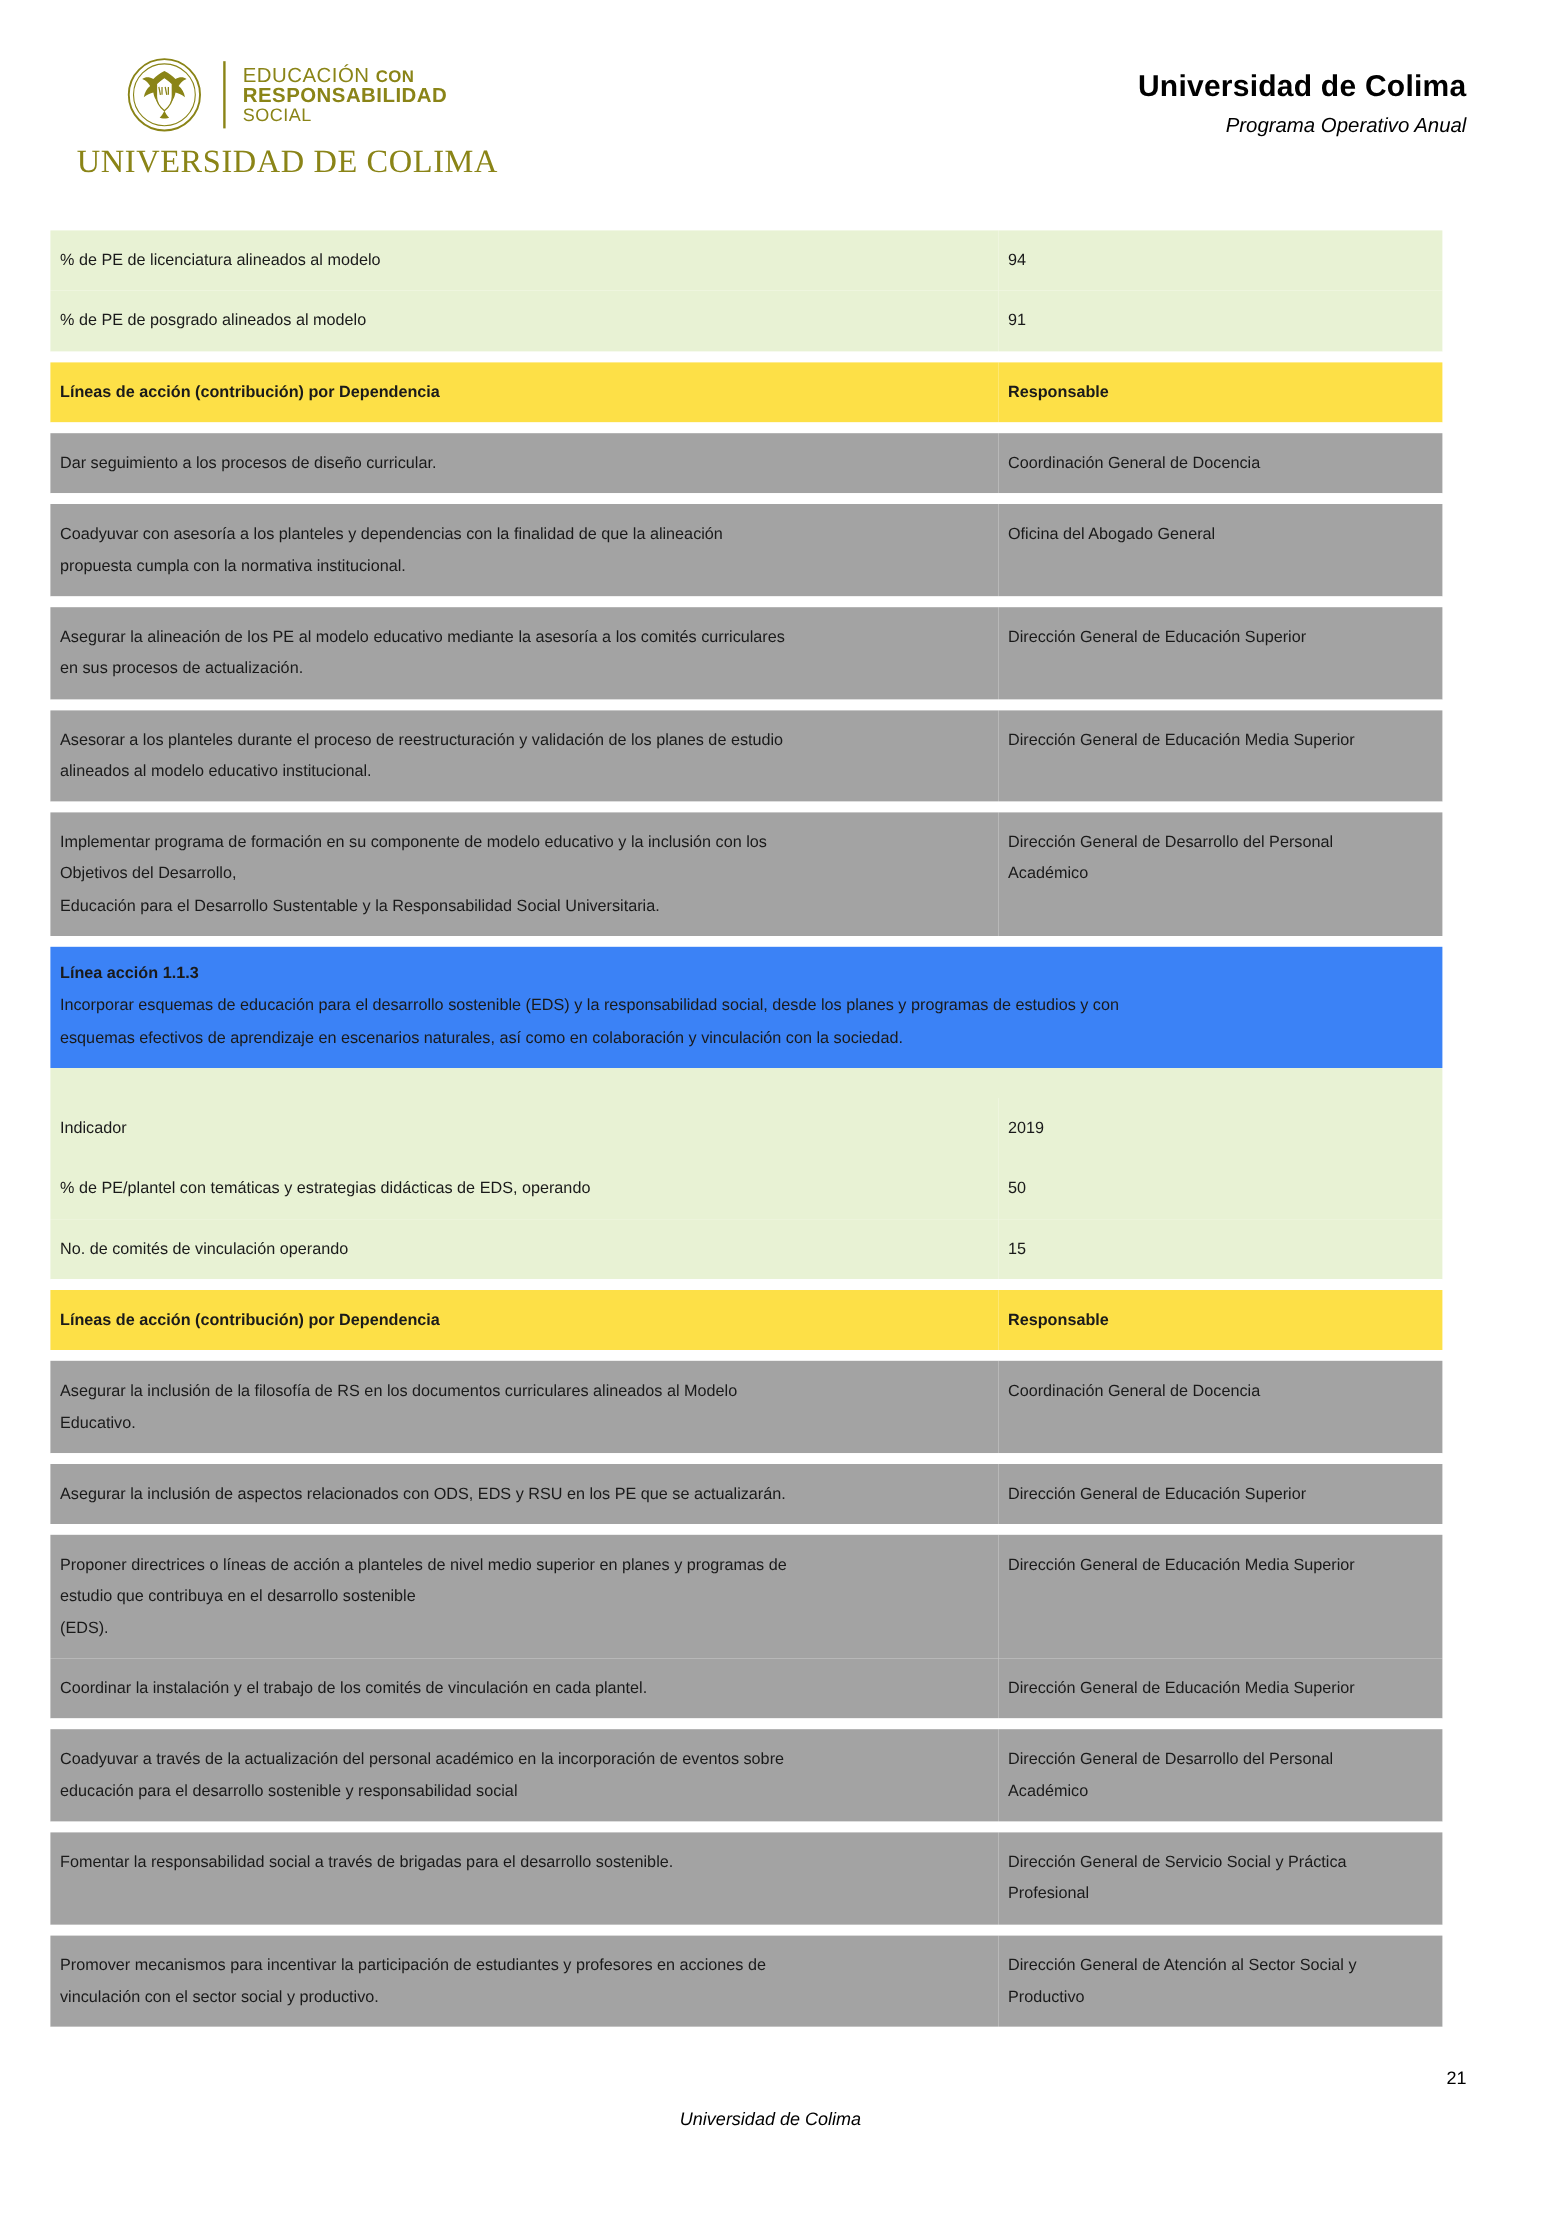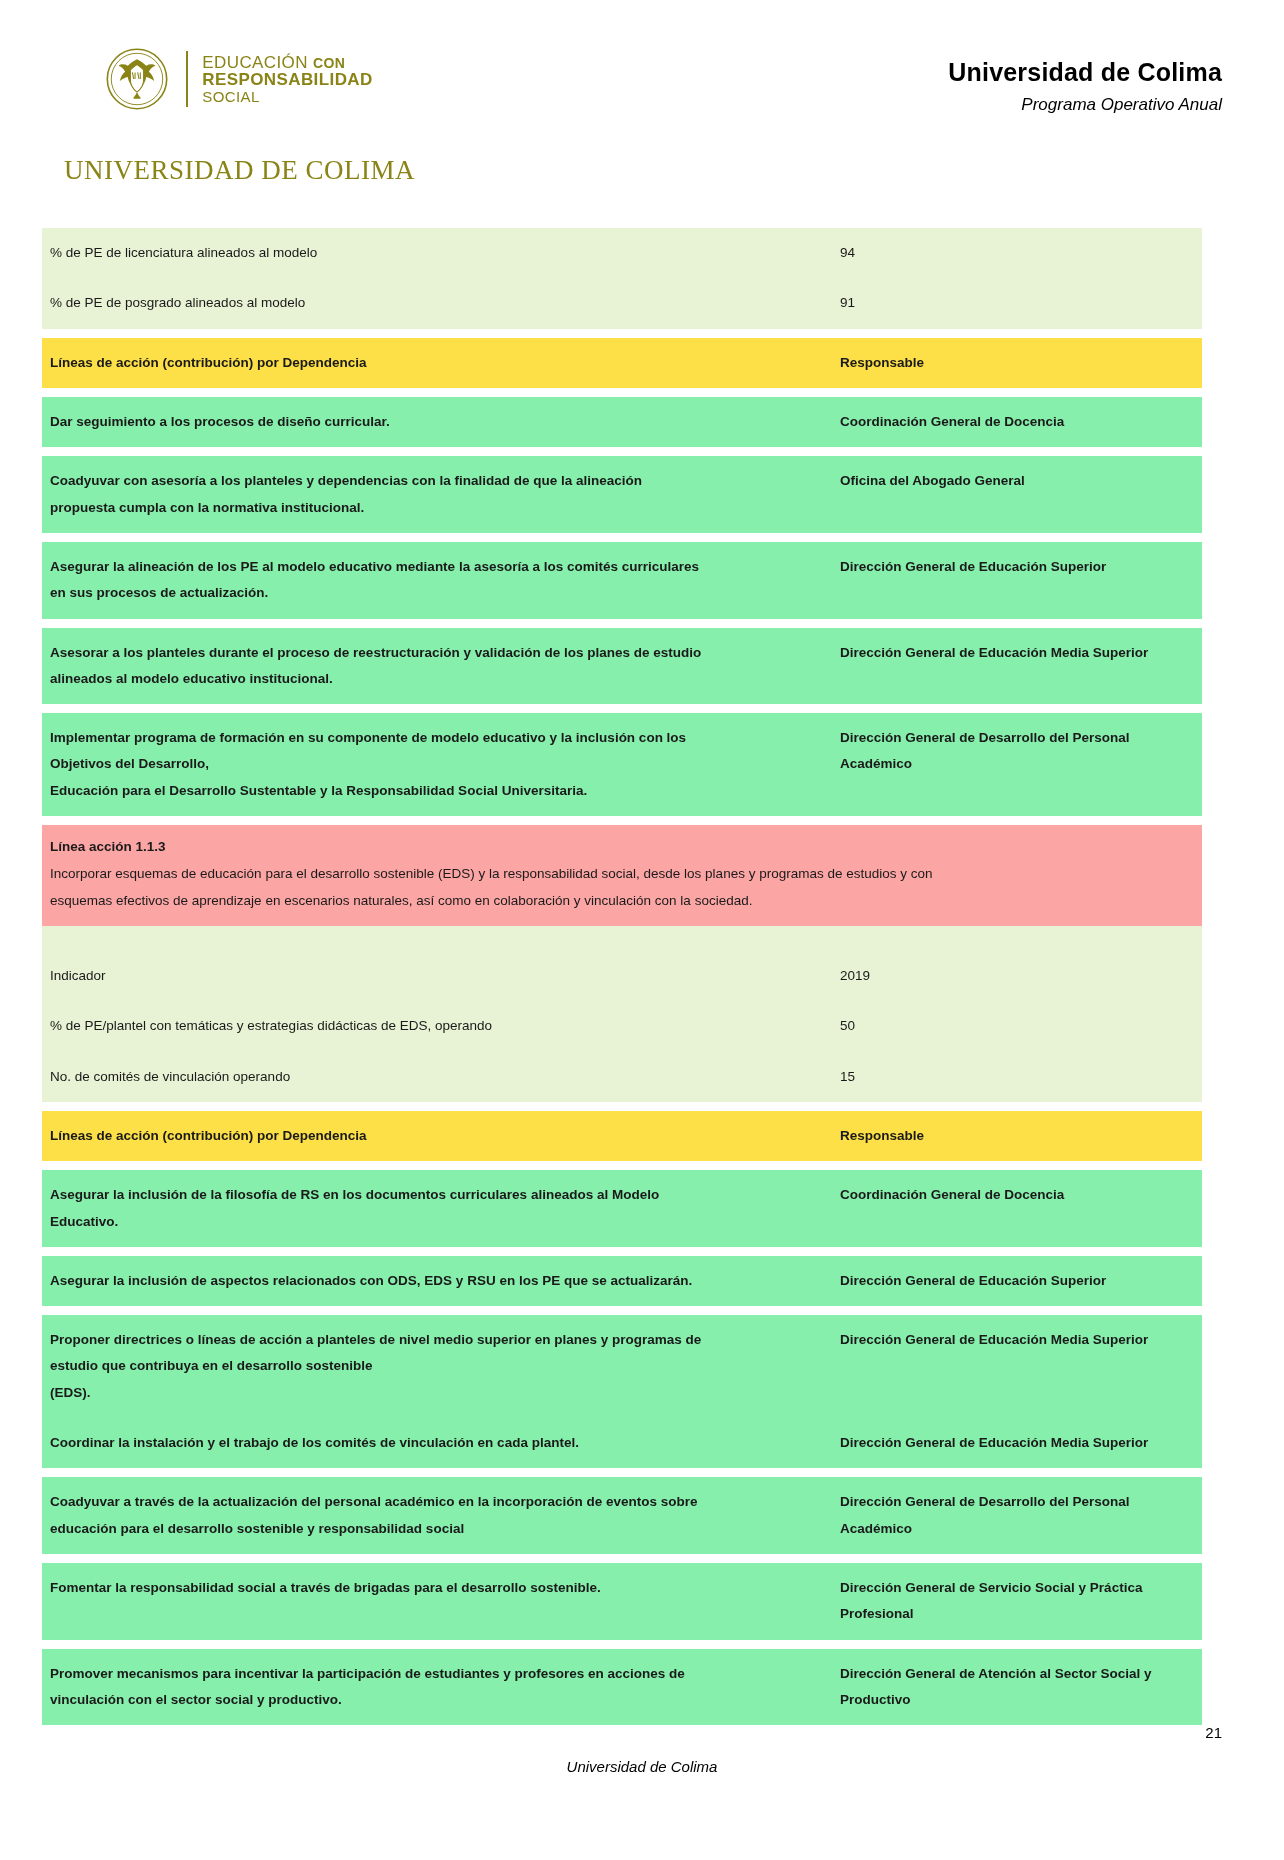--- a/index.html
+++ b/index.html
@@ -28,21 +28,20 @@
     display: flex;
     align-items: flex-start;
     justify-content: space-between;
     padding: 46px 62px 0 62px;
     box-sizing: border-box;
   }
   .brand {
     display: flex;
     align-items: center;
     flex-direction: column;
-    gap: 36px;
   }
   .brand-top {
     display: flex;
     align-items: center;
   }
   .seal {
     width: 66px;
     height: 66px;
     flex: none;
   }
@@ -142,28 +141,27 @@
   
   .band td {
     background: #fde047;
     font-weight: bold;
     padding-top: 10px;
     padding-bottom: 10px;
     line-height: 1.5;
   }
   
   .action td {
-    background: #86efac;
-    font-weight: bold;
+    background: #a3a3a3;
   }
   .bold { font-weight: normal; }
   .valcell { padding-left: 10px; }
 
   .greenblock td {
-    background: #fca5a5;
+    background: #3b82f6;
     line-height: 1.95;
   }
   .linea-title {
     font-weight: bold;
     display: block;
     margin-bottom: 4px;
     line-height: 1.5;
   }
   .hr-line td {
     padding: 0;

